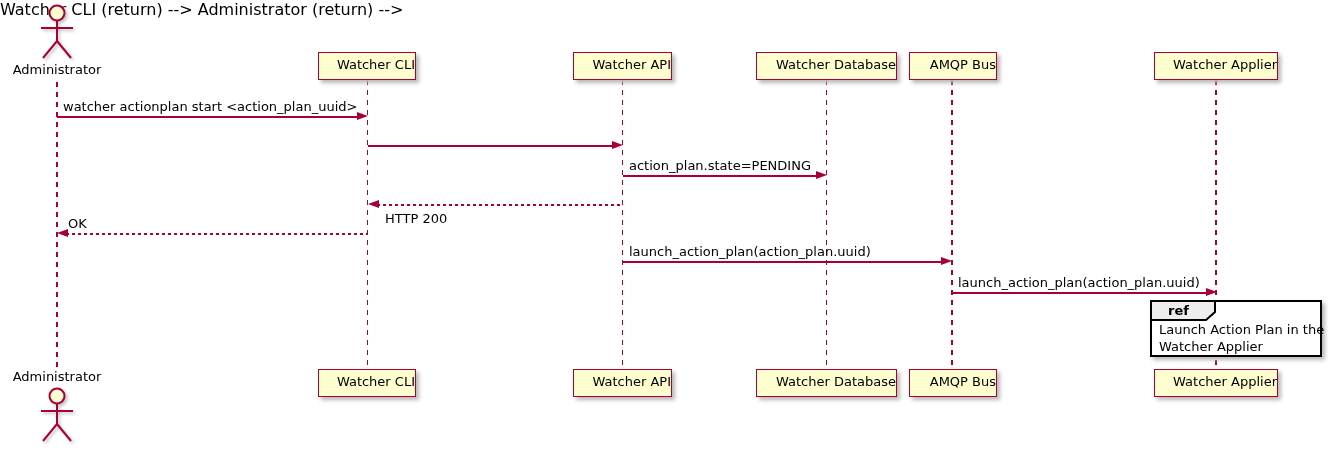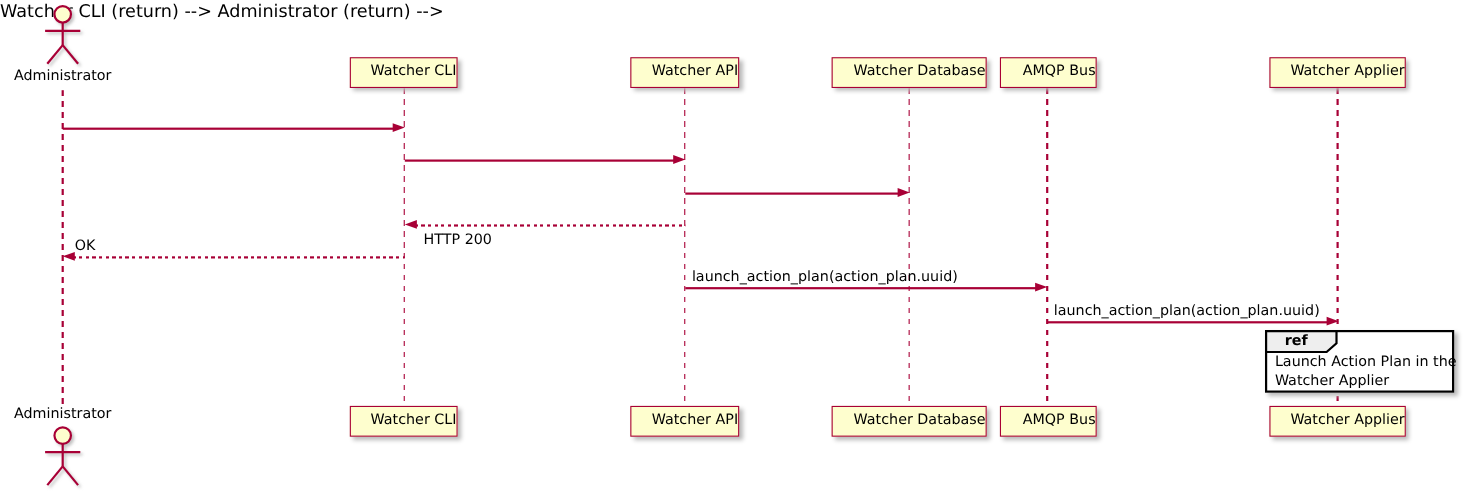--- a/index.html
+++ b/index.html
@@ -75,28 +75,30 @@
   <div class="actor-label" style="left:0px;top:62px;">Administrator</div>
 
   
   <div class="participant" style="left:318px;top:52px;width:98px;">Watcher CLI</div>
   <div class="participant" style="left:573px;top:52px;width:99px;">Watcher API</div>
   <div class="participant" style="left:756px;top:52px;width:141px;">Watcher Database</div>
   <div class="participant" style="left:909px;top:52px;width:88px;">AMQP Bus</div>
   <div class="participant" style="left:1154px;top:52px;width:124px;">Watcher Applier</div>
 
   
+  <div class="msg-label" style="left:63px;top:99px;">watcher actionplan start &lt;action_plan_uuid&gt;</div>
   <div class="msg-line" style="left:57px;top:116px;width:302px;"></div>
   <div class="arrow-right" style="left:357px;top:112px;"></div>
 
   
   <div class="msg-line" style="left:368px;top:145px;width:246px;"></div>
   <div class="arrow-right" style="left:612px;top:141px;"></div>
 
   
+  <div class="msg-label" style="left:629px;top:158px;">action_plan.state=PENDING</div>
   <div class="msg-line" style="left:623px;top:175px;width:195px;"></div>
   <div class="arrow-right" style="left:816px;top:171px;"></div>
 
    Watcher CLI (return) --&gt;
   <div class="msg-label" style="left:385px;top:187px;margin-top:24px;">HTTP 200</div>
   <div class="msg-line dotted" style="left:377px;top:204px;width:246px;"></div>
   <div class="arrow-left" style="left:368px;top:200px;"></div>
 
    Administrator (return) --&gt;
   <div class="msg-label" style="left:68px;top:216px;">OK</div>

